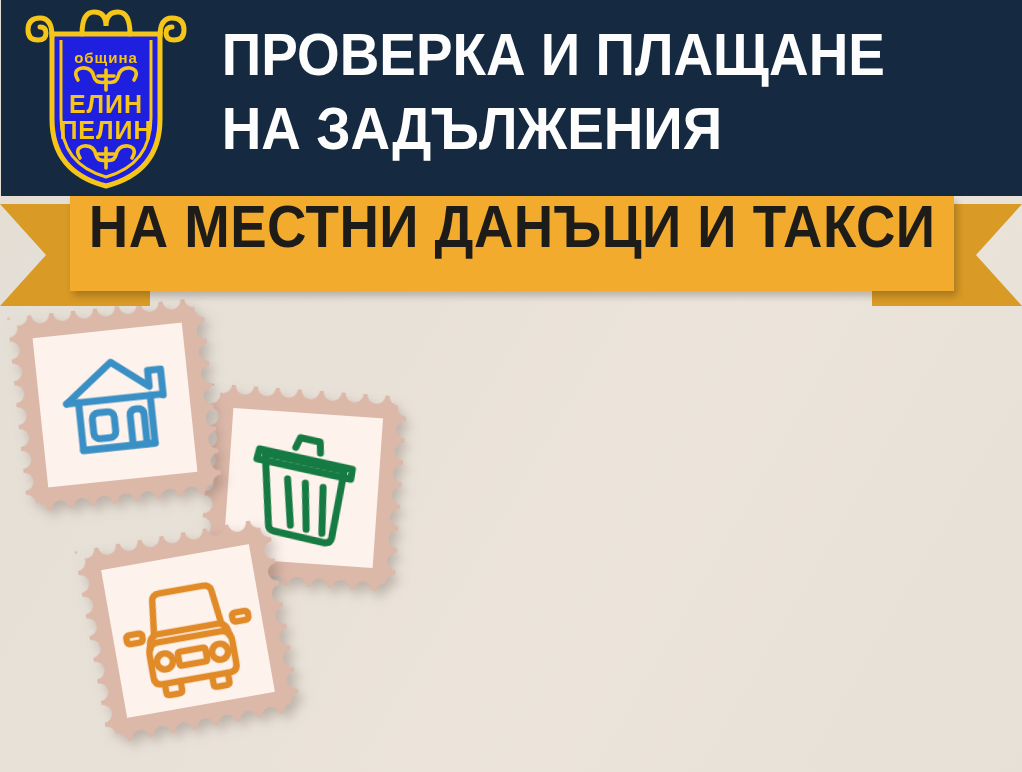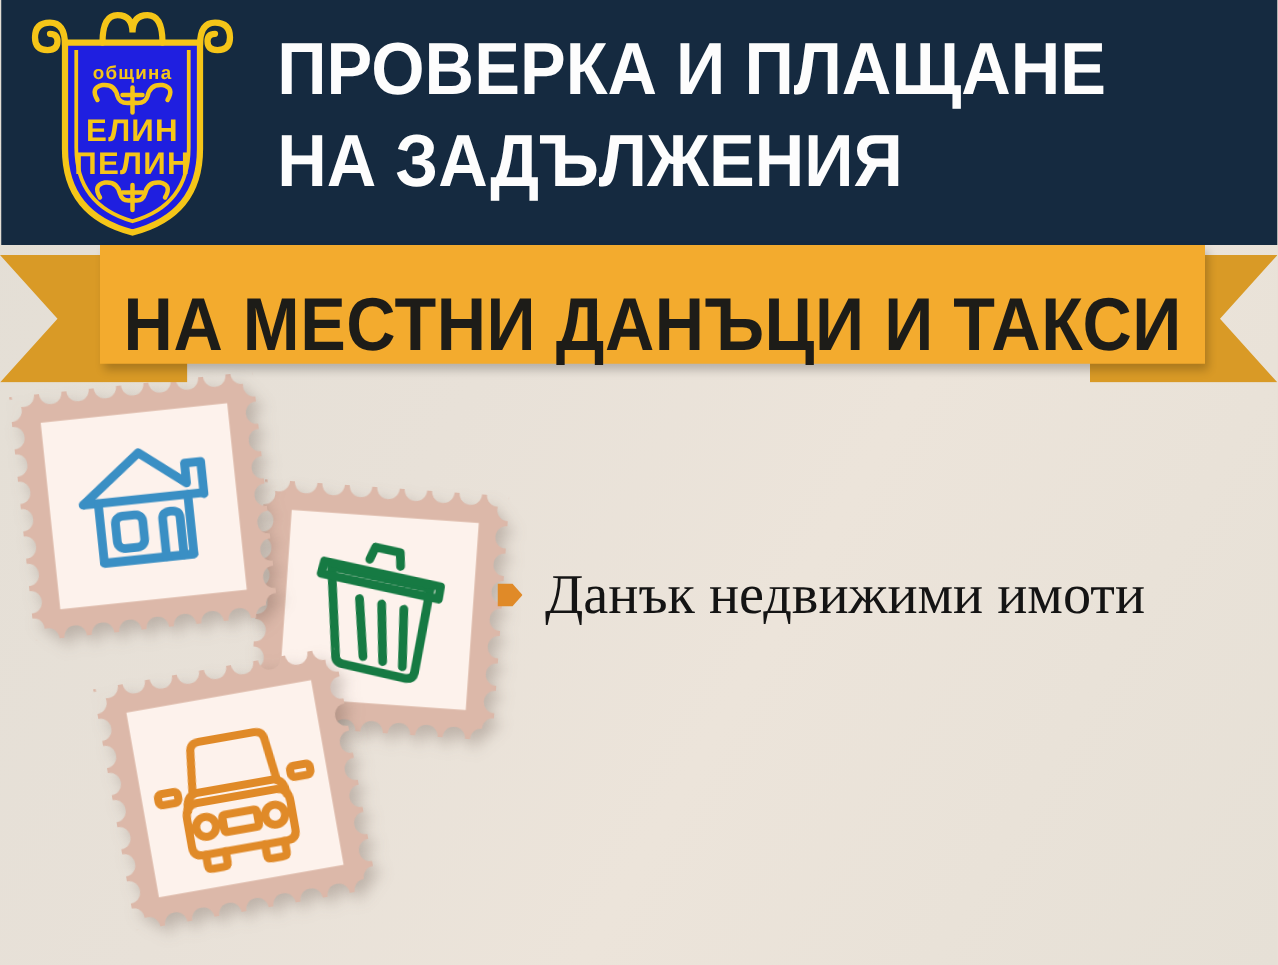--- a/index.html
+++ b/index.html
@@ -93,28 +93,28 @@
     left: 0;
     clip-path: polygon(0 0, 150px 0, 150px 102px, 0 102px, 46px 51px);
   }
   .ribbon-tail.right {
     right: 0;
     clip-path: polygon(0 0, 150px 0, 104px 51px, 150px 102px, 0 102px);
   }
 
   .ribbon-main {
     position: absolute;
-    left: 80px;
+    left: 70px;
     top: 0px;
     width: 884px;
     height: 95px;
     background: #f3ab2e;
     box-shadow: 3px 5px 7px rgba(0,0,0,0.22);
     display: flex;
-    align-items: flex-end;
+    align-items: flex-start;
     justify-content: center;
   }
   .ribbon-text {
     font-family: "Liberation Sans Narrow", "Liberation Sans", sans-serif;
     font-weight: 700;
     font-size: 60px;
     line-height: 62px;
     color: #1d1c18;
     letter-spacing: 0.5px;
     transform: scaleX(0.91);
@@ -395,26 +395,18 @@
         <path d="M66 146 L66 155 Q66 158 70 158 L78 158 Q82 158 82 155 L82 146"></path>
         <path d="M114 146 L114 155 Q114 158 118 158 L126 158 Q130 158 130 155 L130 146"></path>
         <rect x="36" y="92" width="16" height="9" rx="3"></rect>
         <rect x="144" y="88" width="16" height="9" rx="3"></rect>
       </g>
     </svg>
   </div>
 
   <div class="bullet-list">
 
-    <div class="bullet-item">
-      <span class="bullet-marker">
-        <svg width="20" height="24" viewBox="0 0 20 24" xmlns="http://www.w3.org/2000/svg">
-          <path d="M0 3 L12 3 L20 12 L12 21 L0 21 Z" fill="#e08a28"></path>
-        </svg>
-      </span>
-      <span class="bullet-label">Данък недвижими имоти</span>
-    </div>
 
 
 
   </div>
 
 </div>
 
 </body></html>

